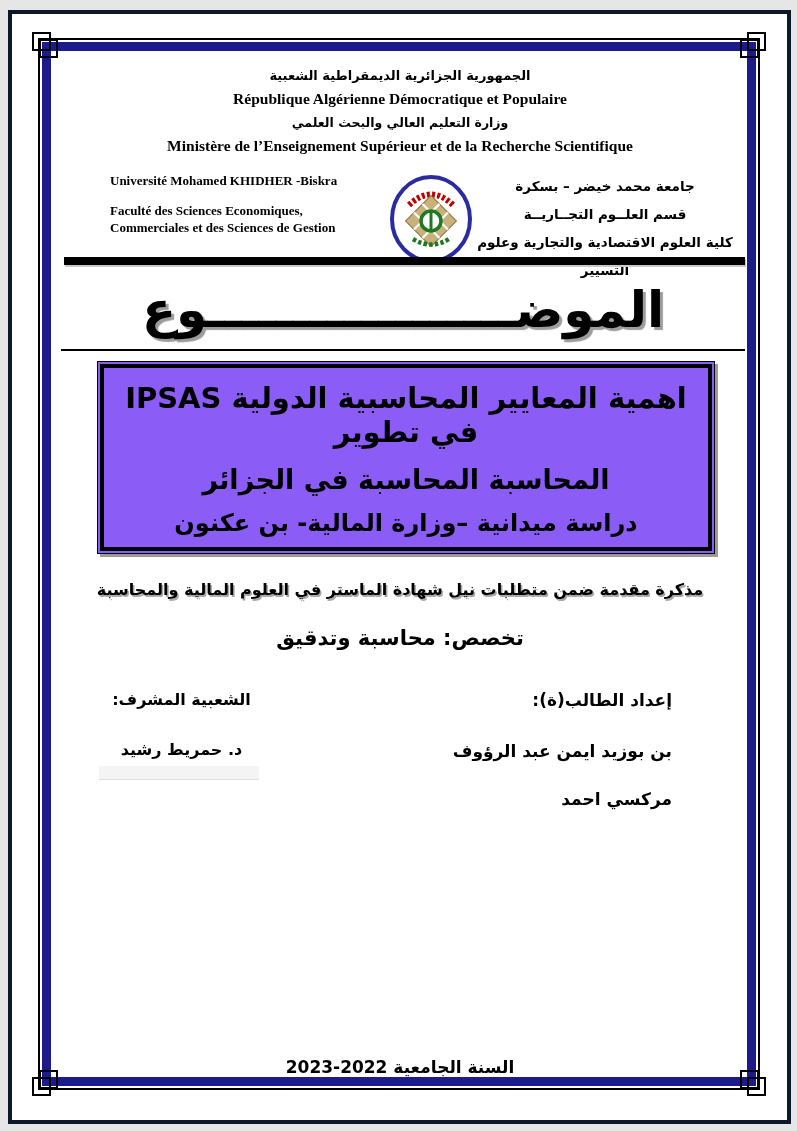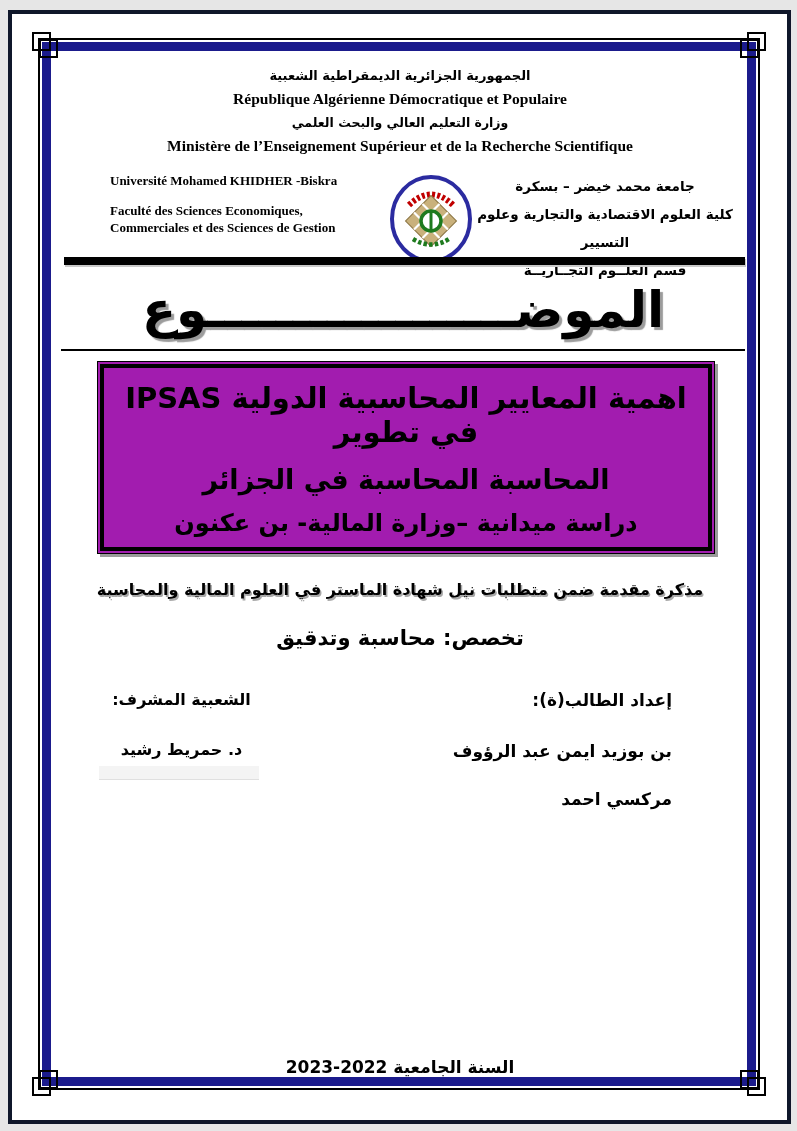--- a/index.html
+++ b/index.html
@@ -59,21 +59,21 @@
   }
   .subject-text {
     direction: rtl; display: inline-block;
     font-size: 50px; font-weight: bold; line-height: 68px;
     text-shadow: 3px 3px 1px #9c9c9c;
     white-space: nowrap;
   }
 
   .title-box {
     position: absolute; left: 85px; top: 347px; width: 618px; height: 193px;
-    border: 1px solid #000; box-shadow: 3px 3px 0 #9a9a9a; background: #a21caf;
+    border: 1px solid #000; box-shadow: 3px 3px 0 #9a9a9a; background: #8b5cf6;
     box-sizing: border-box;
   }
   .title-box-inner {
     position: absolute; inset: 2px; border: 4px solid #000;
     display: flex; flex-direction: column; justify-content: space-between;
     padding: 13px 8px 10px 8px; box-sizing: border-box;
     text-align: center; direction: rtl;
   }
   .t-line1 { font-size: 29px; font-weight: bold; }
   .t-line2 { font-size: 27px; font-weight: bold; }
@@ -154,22 +154,22 @@
           <path d="M37,29 V65 M49,29 V65 M25,41 H61 M25,53 H61" stroke="#ffffff" stroke-width="2.2"></path>
         </g>
         <circle cx="43" cy="47" r="10" fill="#ffffff" stroke="#1e7a1e" stroke-width="3.5"></circle>
         <path d="M43,37 V57" stroke="#1e7a1e" stroke-width="3"></path>
         <path d="M25,65 Q43,76 61,65" fill="none" stroke="#1e7a1e" stroke-width="4.5" stroke-dasharray="3.5 2.2"></path>
       </svg>
     </div>
 
     <div class="uni-ar">
       <div>جامعة محمد خيضر – بسكرة</div>
+      <div>قسم العلــوم التجــاريــة</div>
       <div>كلية العلوم الاقتصادية والتجارية وعلوم التسيير</div>
-      <div>قسم العلــوم التجــاريــة</div>
     </div>
   </div>
 
   <div class="sep-bar"></div>
 
   <div class="subject-wrap">
     <span class="subject-text">الموضــــــــــــــــــوع</span>
   </div>
 
   <div class="title-box">

